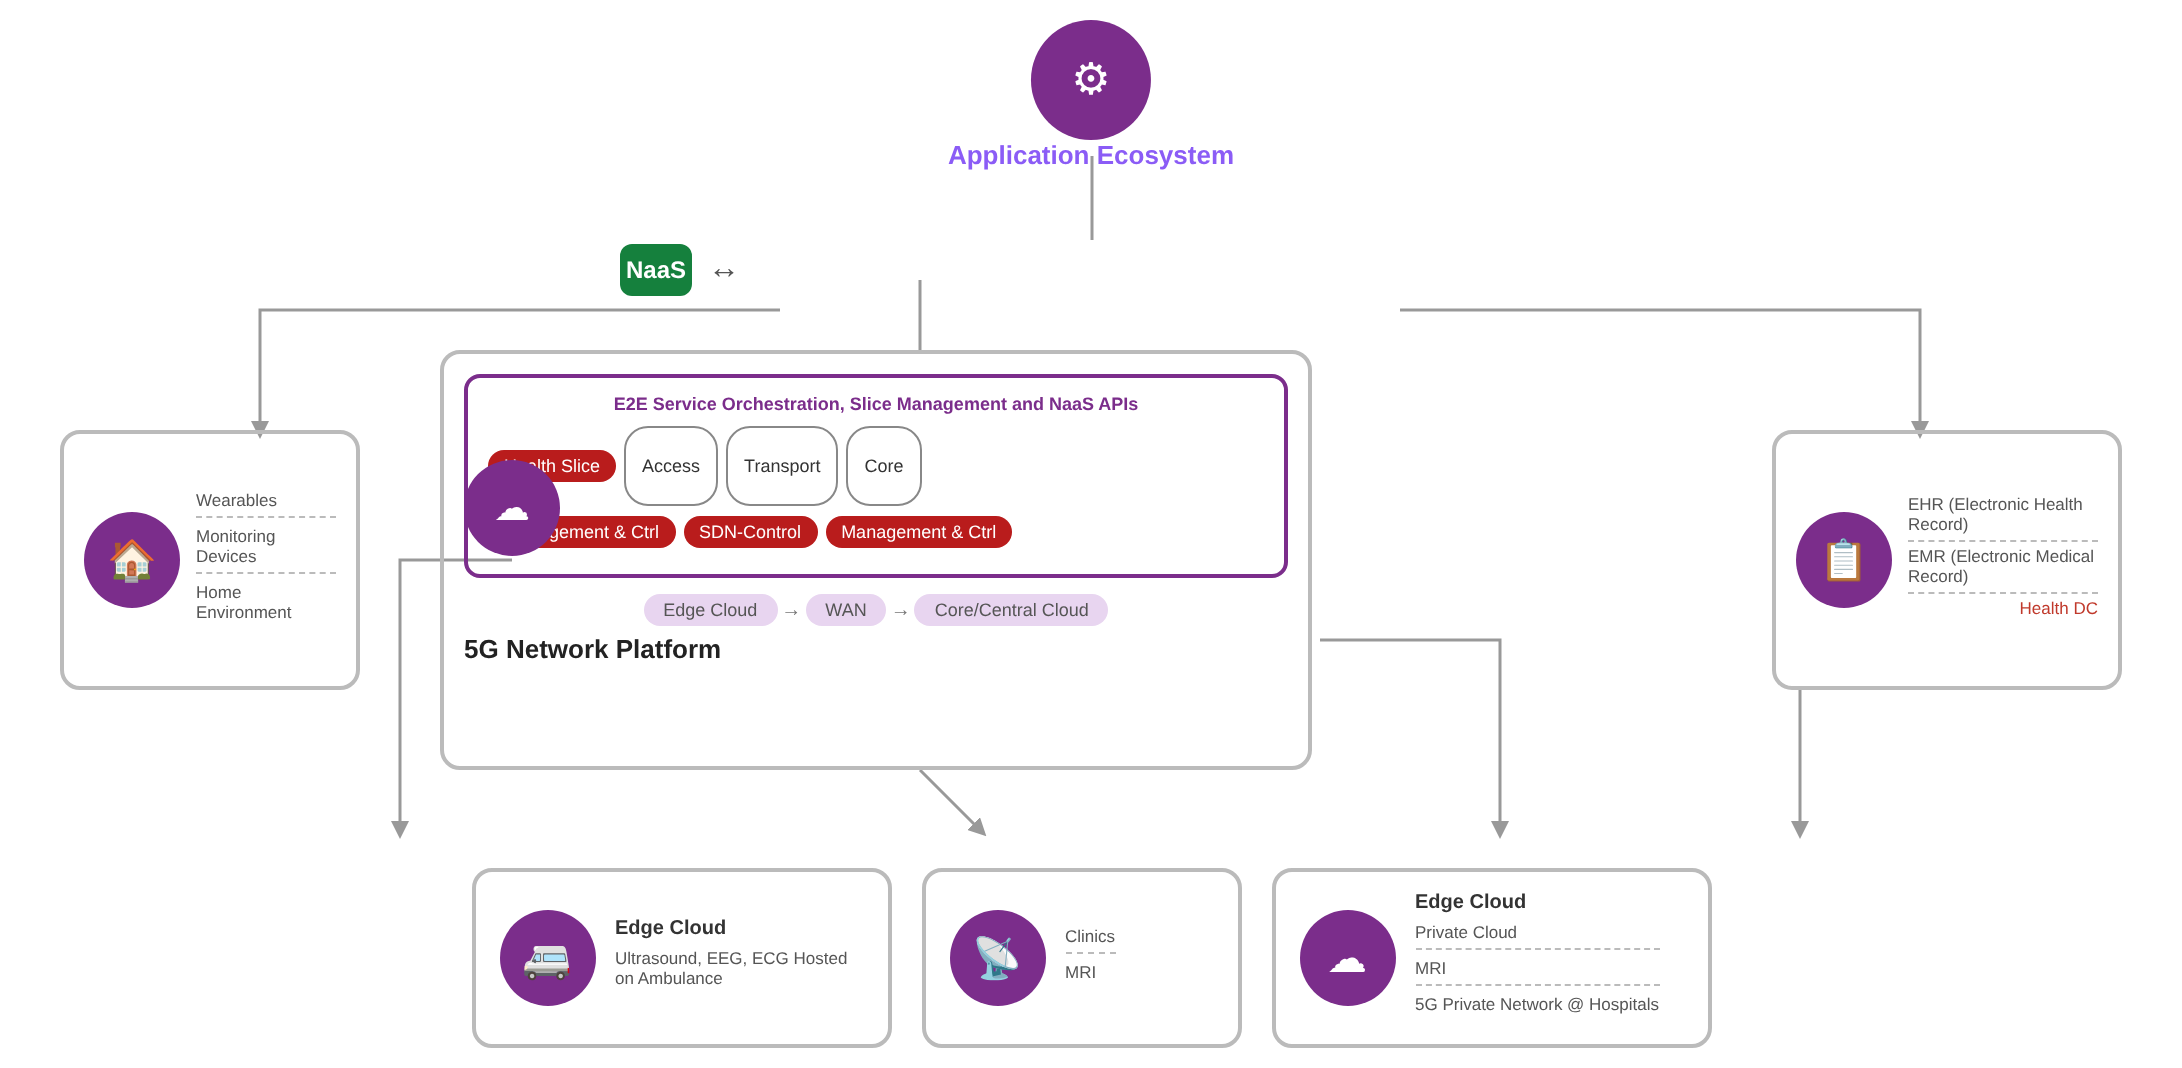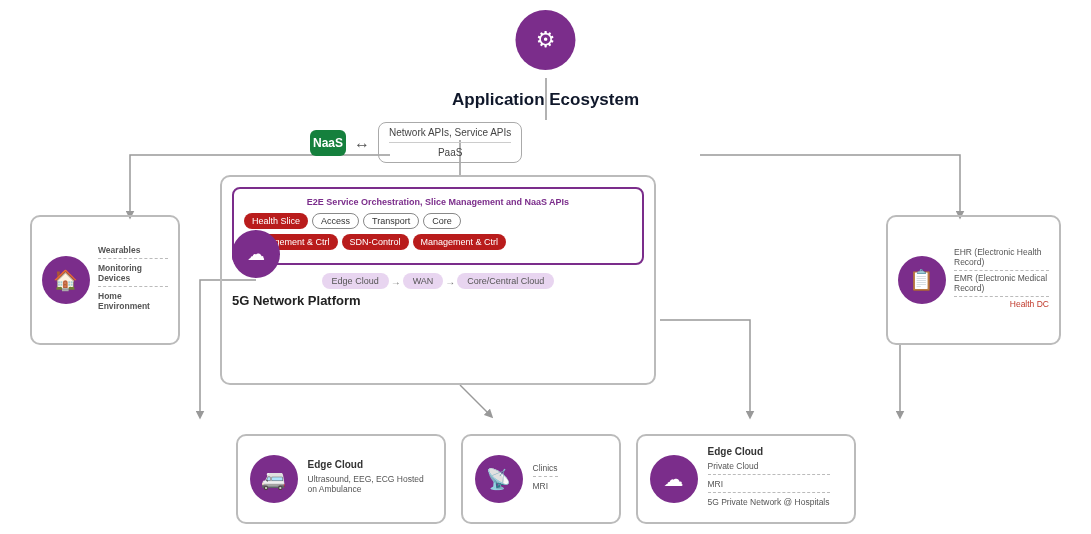--- a/index.html
+++ b/index.html
@@ -35,24 +35,24 @@
       height: 60px;
       border-radius: 50%;
       background: #7b2d8b;
       display: flex;
       align-items: center;
       justify-content: center;
       color: white;
       font-size: 22px;
     }
     .app-ecosystem-label {
-      font-size: 17px;
+      font-size: 13px;
       font-weight: bold;
-      color: #0f172a;
-      margin-top: 20px;
+      color: #8b5cf6;
+      margin-top: 0;
       white-space: nowrap;
     }
 
     
     .naas-section {
       position: absolute;
       top: 120px;
       left: 50%;
       transform: translateX(-50%);
       display: flex;
@@ -127,21 +127,21 @@
       background: #b91c1c;
       color: white;
       border-radius: 12px;
       padding: 3px 8px;
       font-size: 9px;
       white-space: nowrap;
     }
     .pill-outline {
       border: 1.5px solid #888;
       border-radius: 12px;
-      padding: 2px 8px;
+      padding: 14px 8px;
       font-size: 9px;
       color: #333;
       white-space: nowrap;
     }
     .pill-light-purple {
       background: #e8d5f0;
       border-radius: 12px;
       padding: 3px 10px;
       font-size: 9px;
       color: #555;
@@ -215,21 +215,20 @@
       display: flex;
       flex-direction: column;
       gap: 2px;
     }
     .home-label-item {
       font-size: 8.5px;
       color: #555;
       border-bottom: 1.5px dashed #bbb;
       padding-bottom: 3px;
       margin-bottom: 2px;
-      font-weight: bold;
     }
     .home-label-item:last-child {
       border-bottom: none;
     }
 
     
     .health-box {
       position: absolute;
       top: 215px;
       right: 30px;
@@ -368,25 +367,20 @@
   </svg>
 
   <div class="app-ecosystem">
     <div class="app-icon-circle">⚙</div>
     <div class="app-ecosystem-label">Application Ecosystem</div>
   </div>
 
   <div class="naas-section" style="top:122px; left:310px; transform:none;">
     <div class="naas-box">NaaS</div>
     <div class="naas-arrow">↔</div>
-    <div class="naas-right">
-      <div class="naas-right-item">Network APIs, Service APIs</div>
-      <div class="naas-right-divider"></div>
-      <div class="naas-right-item">PaaS</div>
-    </div>
   </div>
 
   <div class="platform-box">
     <div class="platform-inner">
       <div class="platform-inner-title">E2E Service Orchestration, Slice Management and NaaS APIs</div>
       <div class="platform-row">
         <div class="pill-purple">Health Slice</div>
         <div class="pill-outline">Access</div>
         <div class="pill-outline">Transport</div>
         <div class="pill-outline">Core</div>

